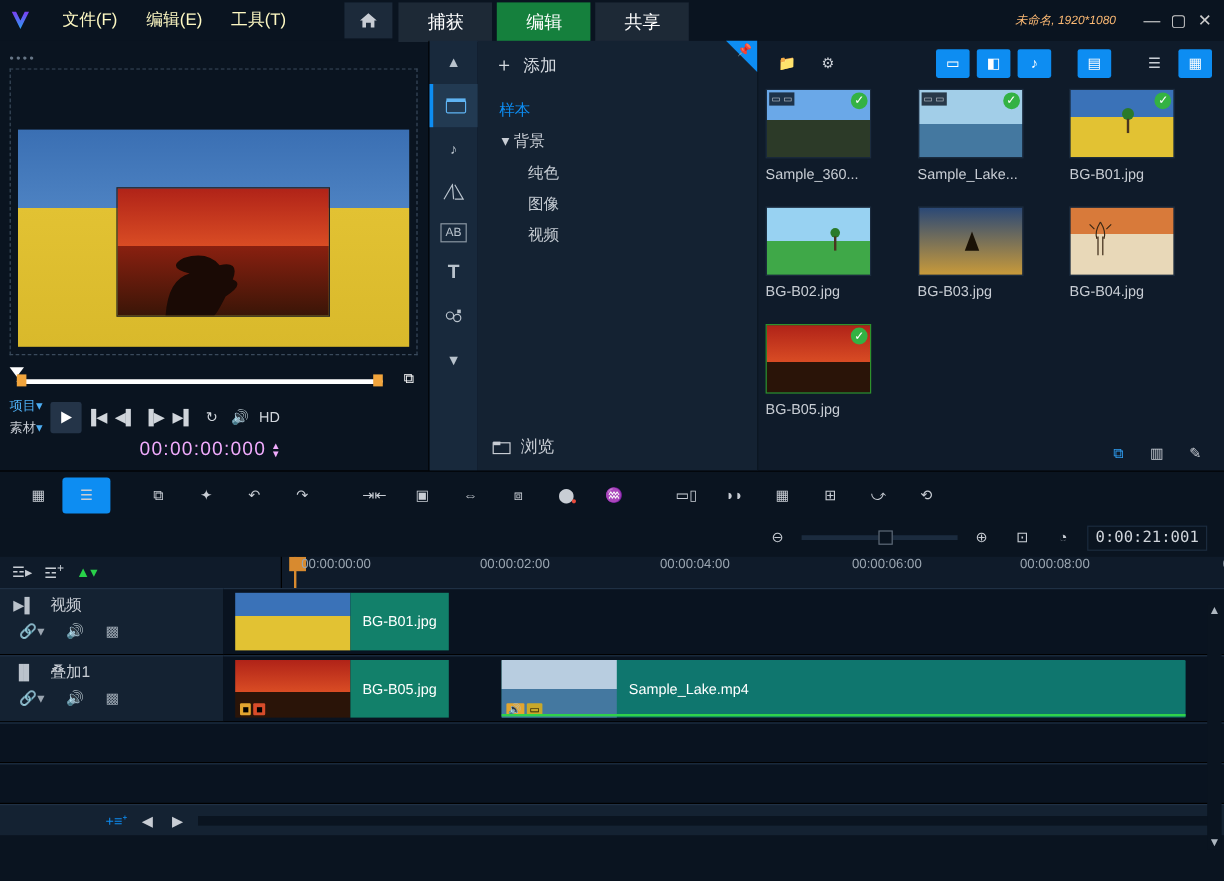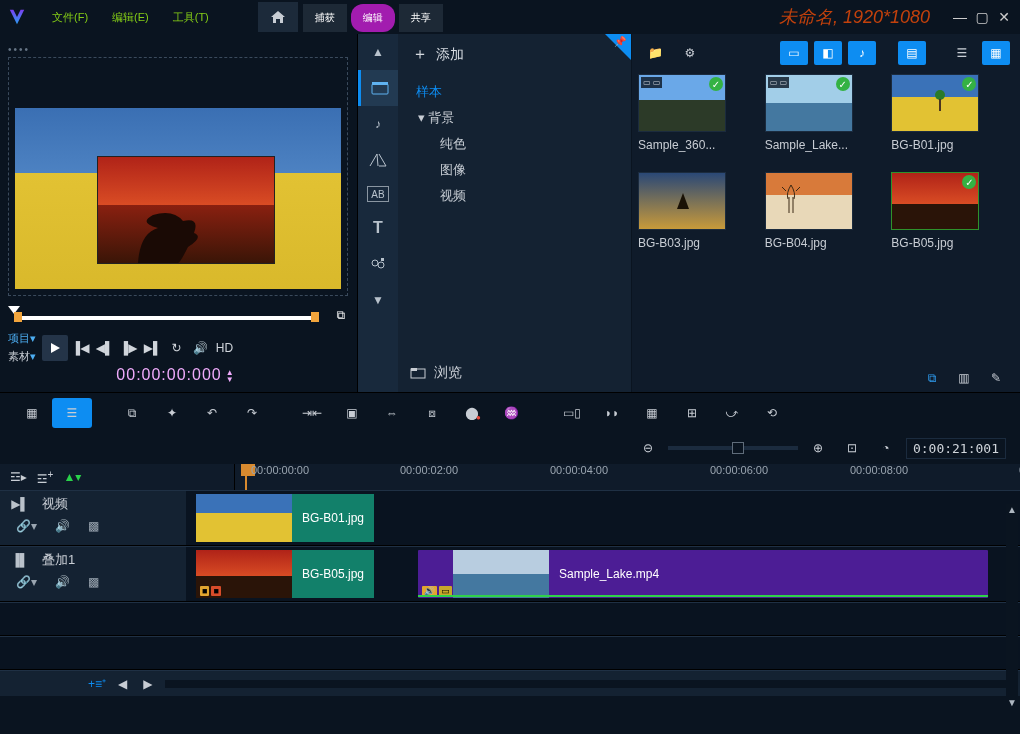--- a/index.html
+++ b/index.html
@@ -2,27 +2,27 @@
 <html><head>
 <meta charset="utf-8">
 <style>
 * { margin:0; padding:0; box-sizing:border-box; font-family:"Microsoft YaHei",Arial,sans-serif; }
 body { width:1020px; height:734px; background:#0a1420; color:#c8cdd4; font-size:12px; overflow:hidden; position:relative; }
 
 
 .topbar { height:34px; display:flex; align-items:center; background:#0a1420; gap:4px; padding:0 8px; }
 .logo { width:18px; height:18px; margin-right:12px; display:flex; align-items:center; justify-content:center; }
 .logo svg { width:18px; height:18px; }
-.menu-item { color:#84cc16; padding:0 10px; font-size:11px; cursor:pointer; }
+.menu-item { color:#fef9c3; padding:0 10px; font-size:14px; cursor:pointer; }
 .topbar-spacer { flex:1; }
 .nav-btn { width:40px; height:30px; display:flex; align-items:center; justify-content:center; background:#1c2a3a; margin:0 1px; cursor:pointer; }
-.main-tab { padding:7px 12px; font-size:10px; color:#fff; margin-top:2px; cursor:pointer; }
+.main-tab { padding:7px 24px; font-size:15px; color:#fff; margin-top:2px; cursor:pointer; }
 .main-tab.idle { background:#1d2936; }
-.main-tab.active { background:#a21caf;border-radius:12px; }
-.title-right { color:#c2410c; font-style:italic; font-size:18px; padding-right:4px; }
+.main-tab.active { background:#15803d; }
+.title-right { color:#fdba74; font-style:italic; font-size:10px; padding-right:4px; }
 .win-controls { display:flex; gap:6px; padding-left:14px; }
 .win-btn { width:16px; height:16px; display:flex; align-items:center; justify-content:center; cursor:pointer; color:#ccc; font-size:14px; }
 
 
 .main-area { display:flex; height:358px; }
 .preview-panel { width:358px; padding:8px; border-right:1px solid #000; display:flex; flex-direction:column; }
 .preview-box { width:340px; height:250px; position:relative; background:#0a1420; border:1px dashed #3a4a5c; }
 .bg-yellow { position:absolute; left:6px; top:50px; right:6px; bottom:6px; background:linear-gradient(to bottom,#3a6fb3 0%,#4d82c2 36%,#e2c233 36%,#d9b92b 100%); }
 .overlay-red { position:absolute; left:88px; top:98px; width:178px; height:108px; background:linear-gradient(to bottom,#b02318 0%,#d94c24 45%,#8a2010 45%,#3a1507 100%); border:1px solid #222; }
 .tree-silhouette { position:absolute; left:30px; bottom:0; width:80px; height:60px; }
@@ -96,21 +96,21 @@
 .th-top { display:flex; align-items:center; gap:8px; }
 .th-ic { width:28px; color:#bac2cb; text-align:center; }
 .th-name { font-size:13px; color:#c8cdd4; }
 .th-icons { display:flex; gap:18px; margin-top:6px; padding-left:10px; color:#9aa5b0; }
 .th-icons span { cursor:pointer; }
 .track-body { flex:1; position:relative; background:#091320; border-top:1px solid #1f3044; border-bottom:1px solid #000; overflow:hidden; }
 .clip { position:absolute; top:3px; bottom:3px; display:flex; align-items:center; border-radius:1px; }
 .clip .clip-thumb { height:100%; width:96px; }
 .clip .clip-label { padding:0 10px; color:#fff; font-size:12px; height:100%; display:flex; align-items:center; }
 .clip.green .clip-label { background:#12806a; }
-.clip.long { background:#4c1d95;padding-left:35px; }
+.clip.long { background:#0f766e; }
 .clip .badges { position:absolute; left:4px; bottom:2px; display:flex; gap:2px; }
 .badge { font-size:9px; padding:0 2px; background:#e2a52f; color:#000; border-radius:1px; }
 
 
 .bottom-bar { height:26px; display:flex; align-items:center; background:#142232; border-top:1px solid #1f3044; padding:0 10px; gap:8px; }
 .bb-ic { color:#0d8df2; cursor:pointer; }
 .bb-arrow { color:#c8cdd4; cursor:pointer; padding:0 4px; }
 .bb-track { flex:1; height:8px; background:#0a1420; }
 
 .vscroll { position:absolute; right:2px; top:504px; width:12px; bottom:26px; background:#0a1420; display:flex; flex-direction:column; align-items:center; justify-content:space-between; }
@@ -280,20 +280,29 @@
         </div>
         <div class="thumb">
           <div class="thumb-img" style="background:linear-gradient(to bottom,#3a72b8 40%,#e2c233 40%)">
               <div class="check">✓</div>
               <svg style="position:absolute;left:40px;top:14px" width="16" height="22" viewBox="0 0 16 22">
                 <circle cx="8" cy="6" r="5" fill="#2a7a2a"></circle>
                 <rect x="7" y="10" width="2" height="12" fill="#4a3520"></rect>
               </svg>
             </div>
           <div class="thumb-lbl">BG-B01.jpg</div>
+        </div>
+        <div class="thumb">
+          <div class="thumb-img" style="background:linear-gradient(to bottom,#98d2f2 50%,#3fa848 50%)">
+              <svg style="position:absolute;left:50px;top:16px" width="14" height="20" viewBox="0 0 14 20">
+                <circle cx="7" cy="5" r="4" fill="#2a7a2a"></circle>
+                <rect x="6" y="8" width="2" height="12" fill="#4a3520"></rect>
+              </svg>
+            </div>
+          <div class="thumb-lbl">BG-B02.jpg</div>
         </div>
         <div class="thumb">
           <div class="thumb-img" style="background:linear-gradient(to bottom,#2a4876 0%,#c89a3a 100%)">
               <svg style="position:absolute;left:34px;top:18px" width="20" height="24" viewBox="0 0 20 24">
                 <path d="M10 2 L4 18 L16 18 Z" fill="#1a1206"></path>
               </svg>
             </div>
           <div class="thumb-lbl">BG-B03.jpg</div>
         </div>
         <div class="thumb">

